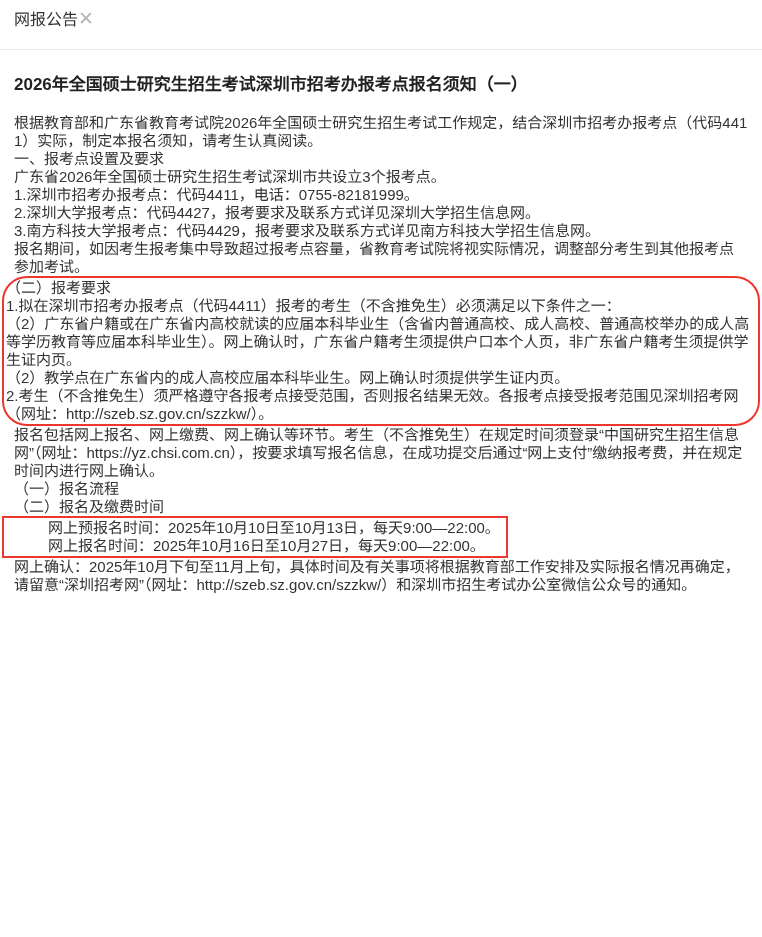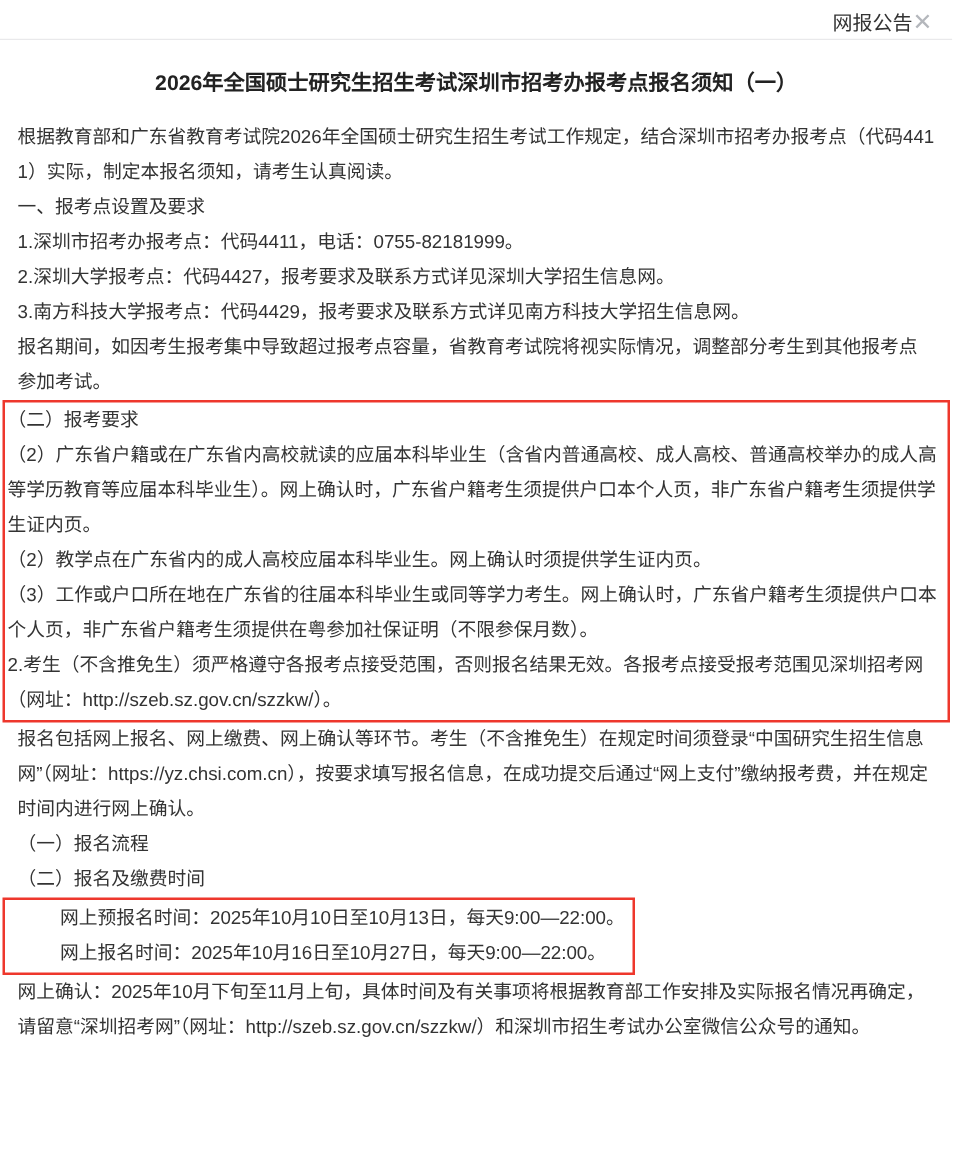--- a/index.html
+++ b/index.html
@@ -6,49 +6,48 @@
   body {
     width: 762px;
     height: 937px;
     overflow: hidden;
     background: #ffffff;
     font-family: "Liberation Sans", "DejaVu Sans", sans-serif;
     color: #333333;
   }
   .modal { width: 762px; height: 937px; overflow: hidden; background: #fff; }
   .modal-header {
-    height: 32px;
+    height: 50px;
     box-sizing: border-box;
-    padding: 8px 16px 0 14px;
+    padding: 8px 0 0 14px;
     border-bottom: 1px solid #e9e9eb;
     display: flex;
-    justify-content: flex-end;
+    justify-content: flex-start;
     align-items: flex-start;
   }
   .header-title { font-size: 16px; color: #333; line-height: 24px; }
   .close-btn {
     color: #b4b7bc;
     font-size: 19px;
     line-height: 22px;
     cursor: pointer;
     user-select: none;
   }
   .modal-body { padding: 0 14px; }
   .doc-title {
     font-size: 17px;
     font-weight: bold;
     color: #222;
-    text-align: center;
     line-height: 26px;
     margin: 22px 0 16px 0;
   }
   .doc-content p {
     margin: 0;
     font-size: 15px;
-    line-height: 28px;
+    line-height: 18px;
     color: #333;
     word-break: break-all;
   }
   .hl-box {
     border: 2px solid #ee372c; 
     margin: 0 -12px;
     padding: 1px 6px 1px 2px;
     box-sizing: border-box;
   }
   .hl-box.fit {
@@ -63,29 +62,30 @@
 <div class="modal">
   <div class="modal-header">
     <span class="header-title">网报公告</span>
     <span class="close-btn">✕</span>
   </div>
   <div class="modal-body">
     <h1 class="doc-title">2026年全国硕士研究生招生考试深圳市招考办报考点报名须知（一）</h1>
     <div class="doc-content" id="doc-content">
         <p>根据教育部和广东省教育考试院2026年全国硕士研究生招生考试工作规定，结合深圳市招考办报考点（代码4411）实际，制定本报名须知，请考生认真阅读。</p>
         <p>一、报考点设置及要求</p>
+        <p>广东省2026年全国硕士研究生招生考试深圳市共设立3个报考点。</p>
         <p>1.深圳市招考办报考点：代码4411，电话：0755-82181999。</p>
         <p>2.深圳大学报考点：代码4427，报考要求及联系方式详见深圳大学招生信息网。</p>
         <p>3.南方科技大学报考点：代码4429，报考要求及联系方式详见南方科技大学招生信息网。</p>
         <p>报名期间，如因考生报考集中导致超过报考点容量，省教育考试院将视实际情况，调整部分考生到其他报考点参加考试。</p>
-        <div class="hl-box" style="border-color: rgb(238, 55, 44);">
+        <div class="hl-box" style="border-color: rgb(238, 55, 44); border-radius: 25px;">
           <p>（二）报考要求</p>
+          <p>1.拟在深圳市招考办报考点（代码4411）报考的考生（不含推免生）必须满足以下条件之一：</p>
           <p>（2）广东省户籍或在广东省内高校就读的应届本科毕业生（含省内普通高校、成人高校、普通高校举办的成人高等学历教育等应届本科毕业生）。网上确认时，广东省户籍考生须提供户口本个人页，非广东省户籍考生须提供学生证内页。</p>
           <p>（2）教学点在广东省内的成人高校应届本科毕业生。网上确认时须提供学生证内页。</p>
-          <p>（3）工作或户口所在地在广东省的往届本科毕业生或同等学力考生。网上确认时，广东省户籍考生须提供户口本个人页，非广东省户籍考生须提供在粤参加社保证明（不限参保月数）。</p>
           <p>2.考生（不含推免生）须严格遵守各报考点接受范围，否则报名结果无效。各报考点接受报考范围见深圳招考网（网址：http://szeb.sz.gov.cn/szzkw/）。</p>
         </div>
         <p>报名包括网上报名、网上缴费、网上确认等环节。考生（不含推免生）在规定时间须登录“中国研究生招生信息网”（网址：https://yz.chsi.com.cn），按要求填写报名信息，在成功提交后通过“网上支付”缴纳报考费，并在规定时间内进行网上确认。</p>
         <p>（一）报名流程</p>
         <p>（二）报名及缴费时间</p>
         <div class="hl-box fit" style="border-color: rgb(238, 55, 44); padding-left: 44px;">
           <p>网上预报名时间：2025年10月10日至10月13日，每天9:00—22:00。</p>
           <p>网上报名时间：2025年10月16日至10月27日，每天9:00—22:00。</p>
         </div>
         <p>网上确认：2025年10月下旬至11月上旬，具体时间及有关事项将根据教育部工作安排及实际报名情况再确定，请留意“深圳招考网”（网址：http://szeb.sz.gov.cn/szzkw/）和深圳市招生考试办公室微信公众号的通知。</p>

